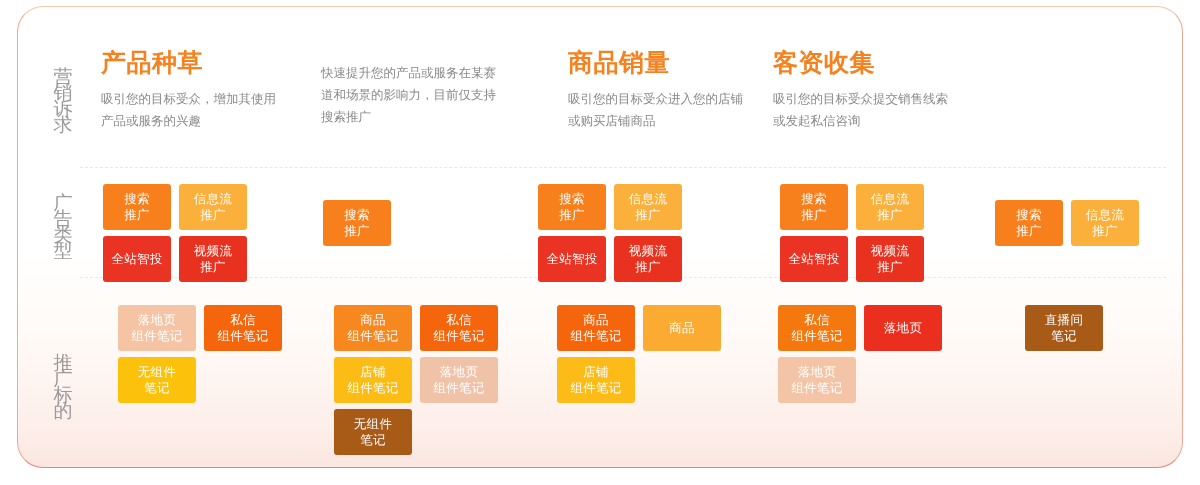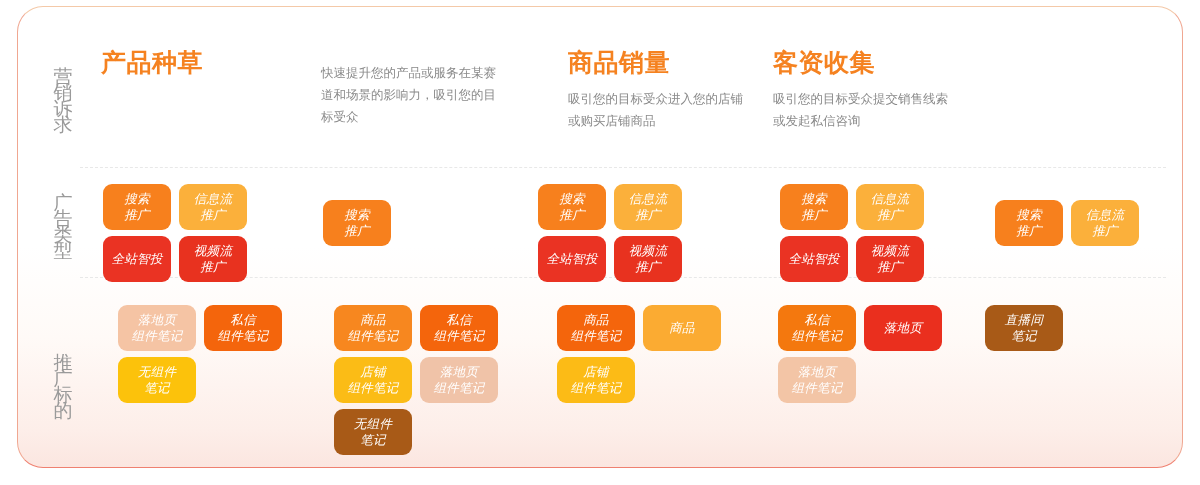--- a/index.html
+++ b/index.html
@@ -81,27 +81,26 @@
     align-content: flex-start;
     gap: 6px 8px;
   }
   .tag {
     box-sizing: border-box;
     display: flex;
     align-items: center;
     justify-content: center;
     text-align: center;
     color: #ffffff;
-    border-radius: 9px;
+    border-radius: 3px;
     font-size: 12.5px;
     line-height: 16px;
     white-space: pre-line;
     letter-spacing: 0.3px;
     font-weight: normal;
-    font-style: italic;
   }
   .r2 .tag { width: 68px; height: 46px; }
   .r3 .tag { width: 78px; height: 46px; }
 </style>
 </head>
 <body>
 
 <div id="root">
   <div class="card">
 
@@ -110,41 +109,42 @@
     <div class="row-label" style="top:188px;">广告
 类型</div>
     <div class="row-label" style="top:348px;">推广
 标的</div>
 
     <div class="sep" style="top:160px;"></div>
     <div class="sep" style="top:270px;"></div>
 
     <div class="col" style="left:83px; top:42px;">
       <div class="col-title">产品种草</div>
+      <div class="col-desc">吸引您的目标受众，增加其使用产品或服务的兴趣</div>
     </div>
     <div class="tags r2" style="left:85px; top:177px; width:170px;">
       <div class="tag" style="background:#f7801d">搜索
 推广</div>
       <div class="tag" style="background:#fbb03b">信息流
 推广</div>
       <div class="tag" style="background:#ea3323">全站智投</div>
       <div class="tag" style="background:#e8321f">视频流
 推广</div>
     </div>
     <div class="tags r3" style="left:100px; top:298px; width:174px;">
       <div class="tag" style="background:#f5c4a4">落地页
 组件笔记</div>
       <div class="tag" style="background:#f4650c">私信
 组件笔记</div>
       <div class="tag" style="background:#fcc20b">无组件
 笔记</div>
     </div>
 
     <div class="col" style="left:303px; top:42px;">
-      <div class="col-desc">快速提升您的产品或服务在某赛道和场景的影响力，吸引您的目标受众</div>
+      <div class="col-desc">快速提升您的产品或服务在某赛道和场景的影响力，目前仅支持搜索推广</div>
     </div>
     <div class="tags r2" style="left:305px; top:193px; width:170px;">
       <div class="tag" style="background:#f7801d">搜索
 推广</div>
     </div>
     <div class="tags r3" style="left:316px; top:298px; width:174px;">
       <div class="tag" style="background:#f7871f">商品
 组件笔记</div>
       <div class="tag" style="background:#f4650c">私信
 组件笔记</div>
@@ -197,19 +197,19 @@
       <div class="tag" style="background:#f3c5a6">落地页
 组件笔记</div>
     </div>
 
     <div class="tags r2" style="left:977px; top:193px; width:170px;">
       <div class="tag" style="background:#f7801d">搜索
 推广</div>
       <div class="tag" style="background:#fbb03b">信息流
 推广</div>
     </div>
-    <div class="tags r3" style="left:967px; top:298px; width:174px;">
+    <div class="tags r3" style="left:1007px; top:298px; width:174px;">
       <div class="tag" style="background:#a85a17">直播间
 笔记</div>
     </div>
 
   </div>
 </div>
 
 </body></html>

